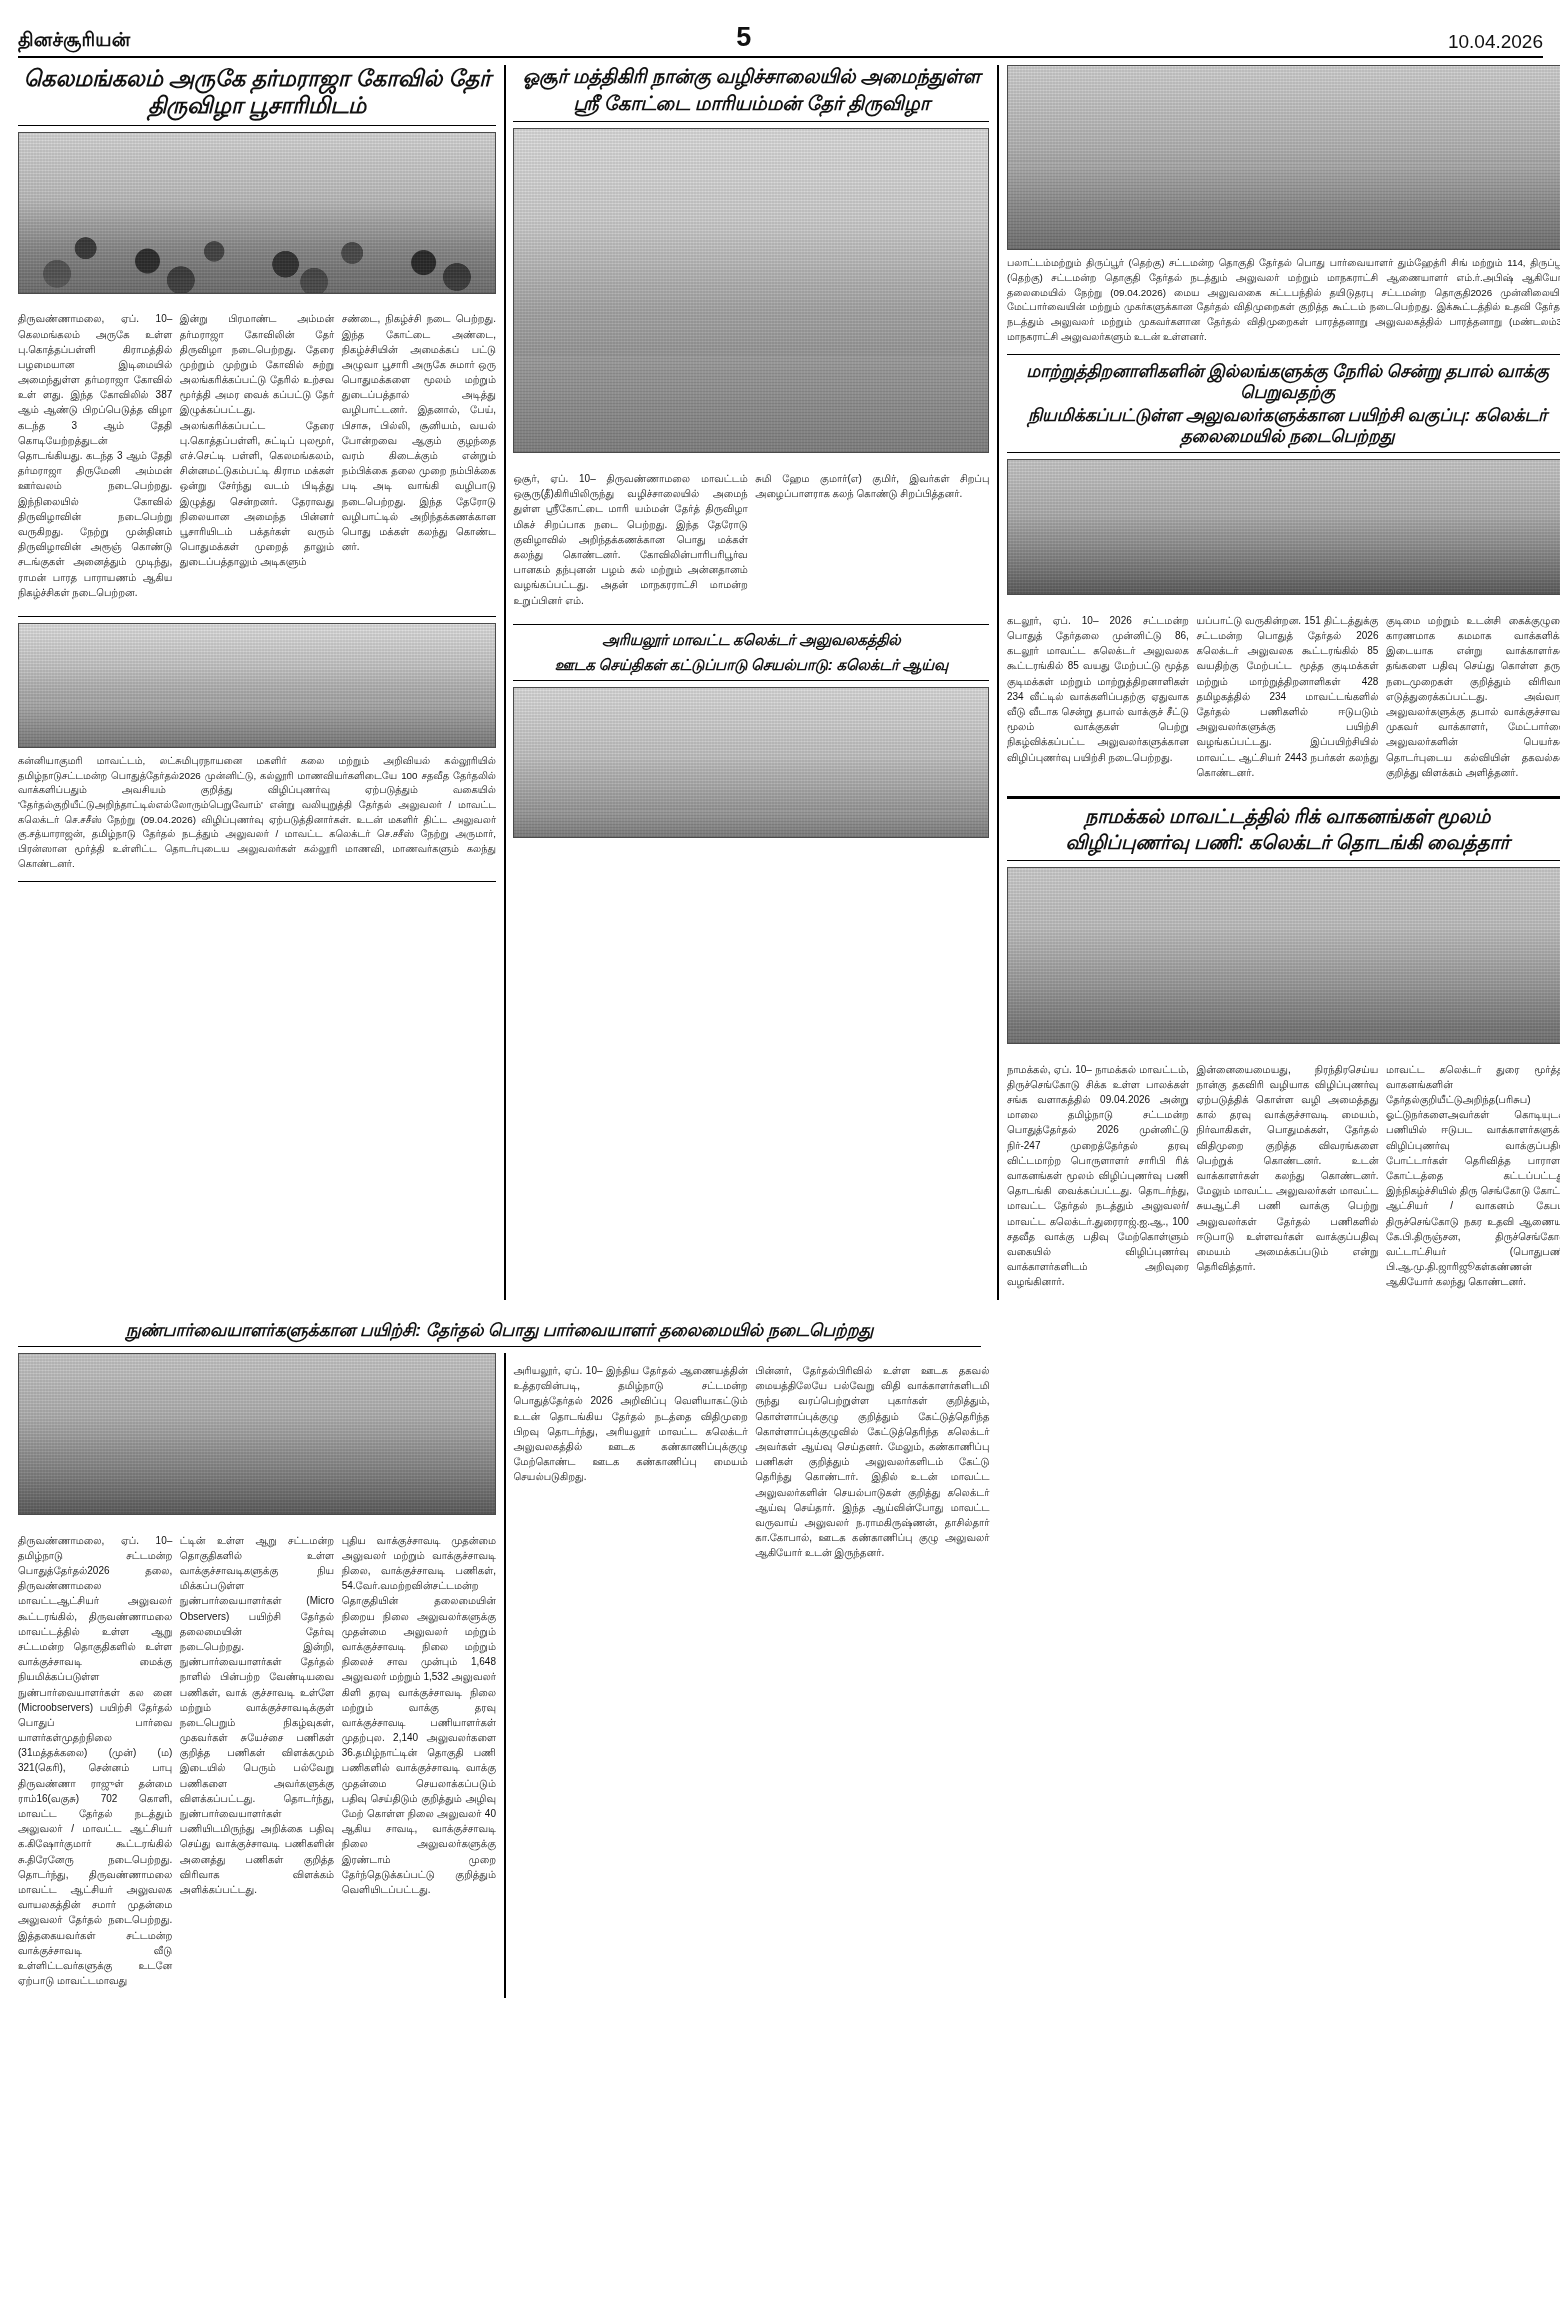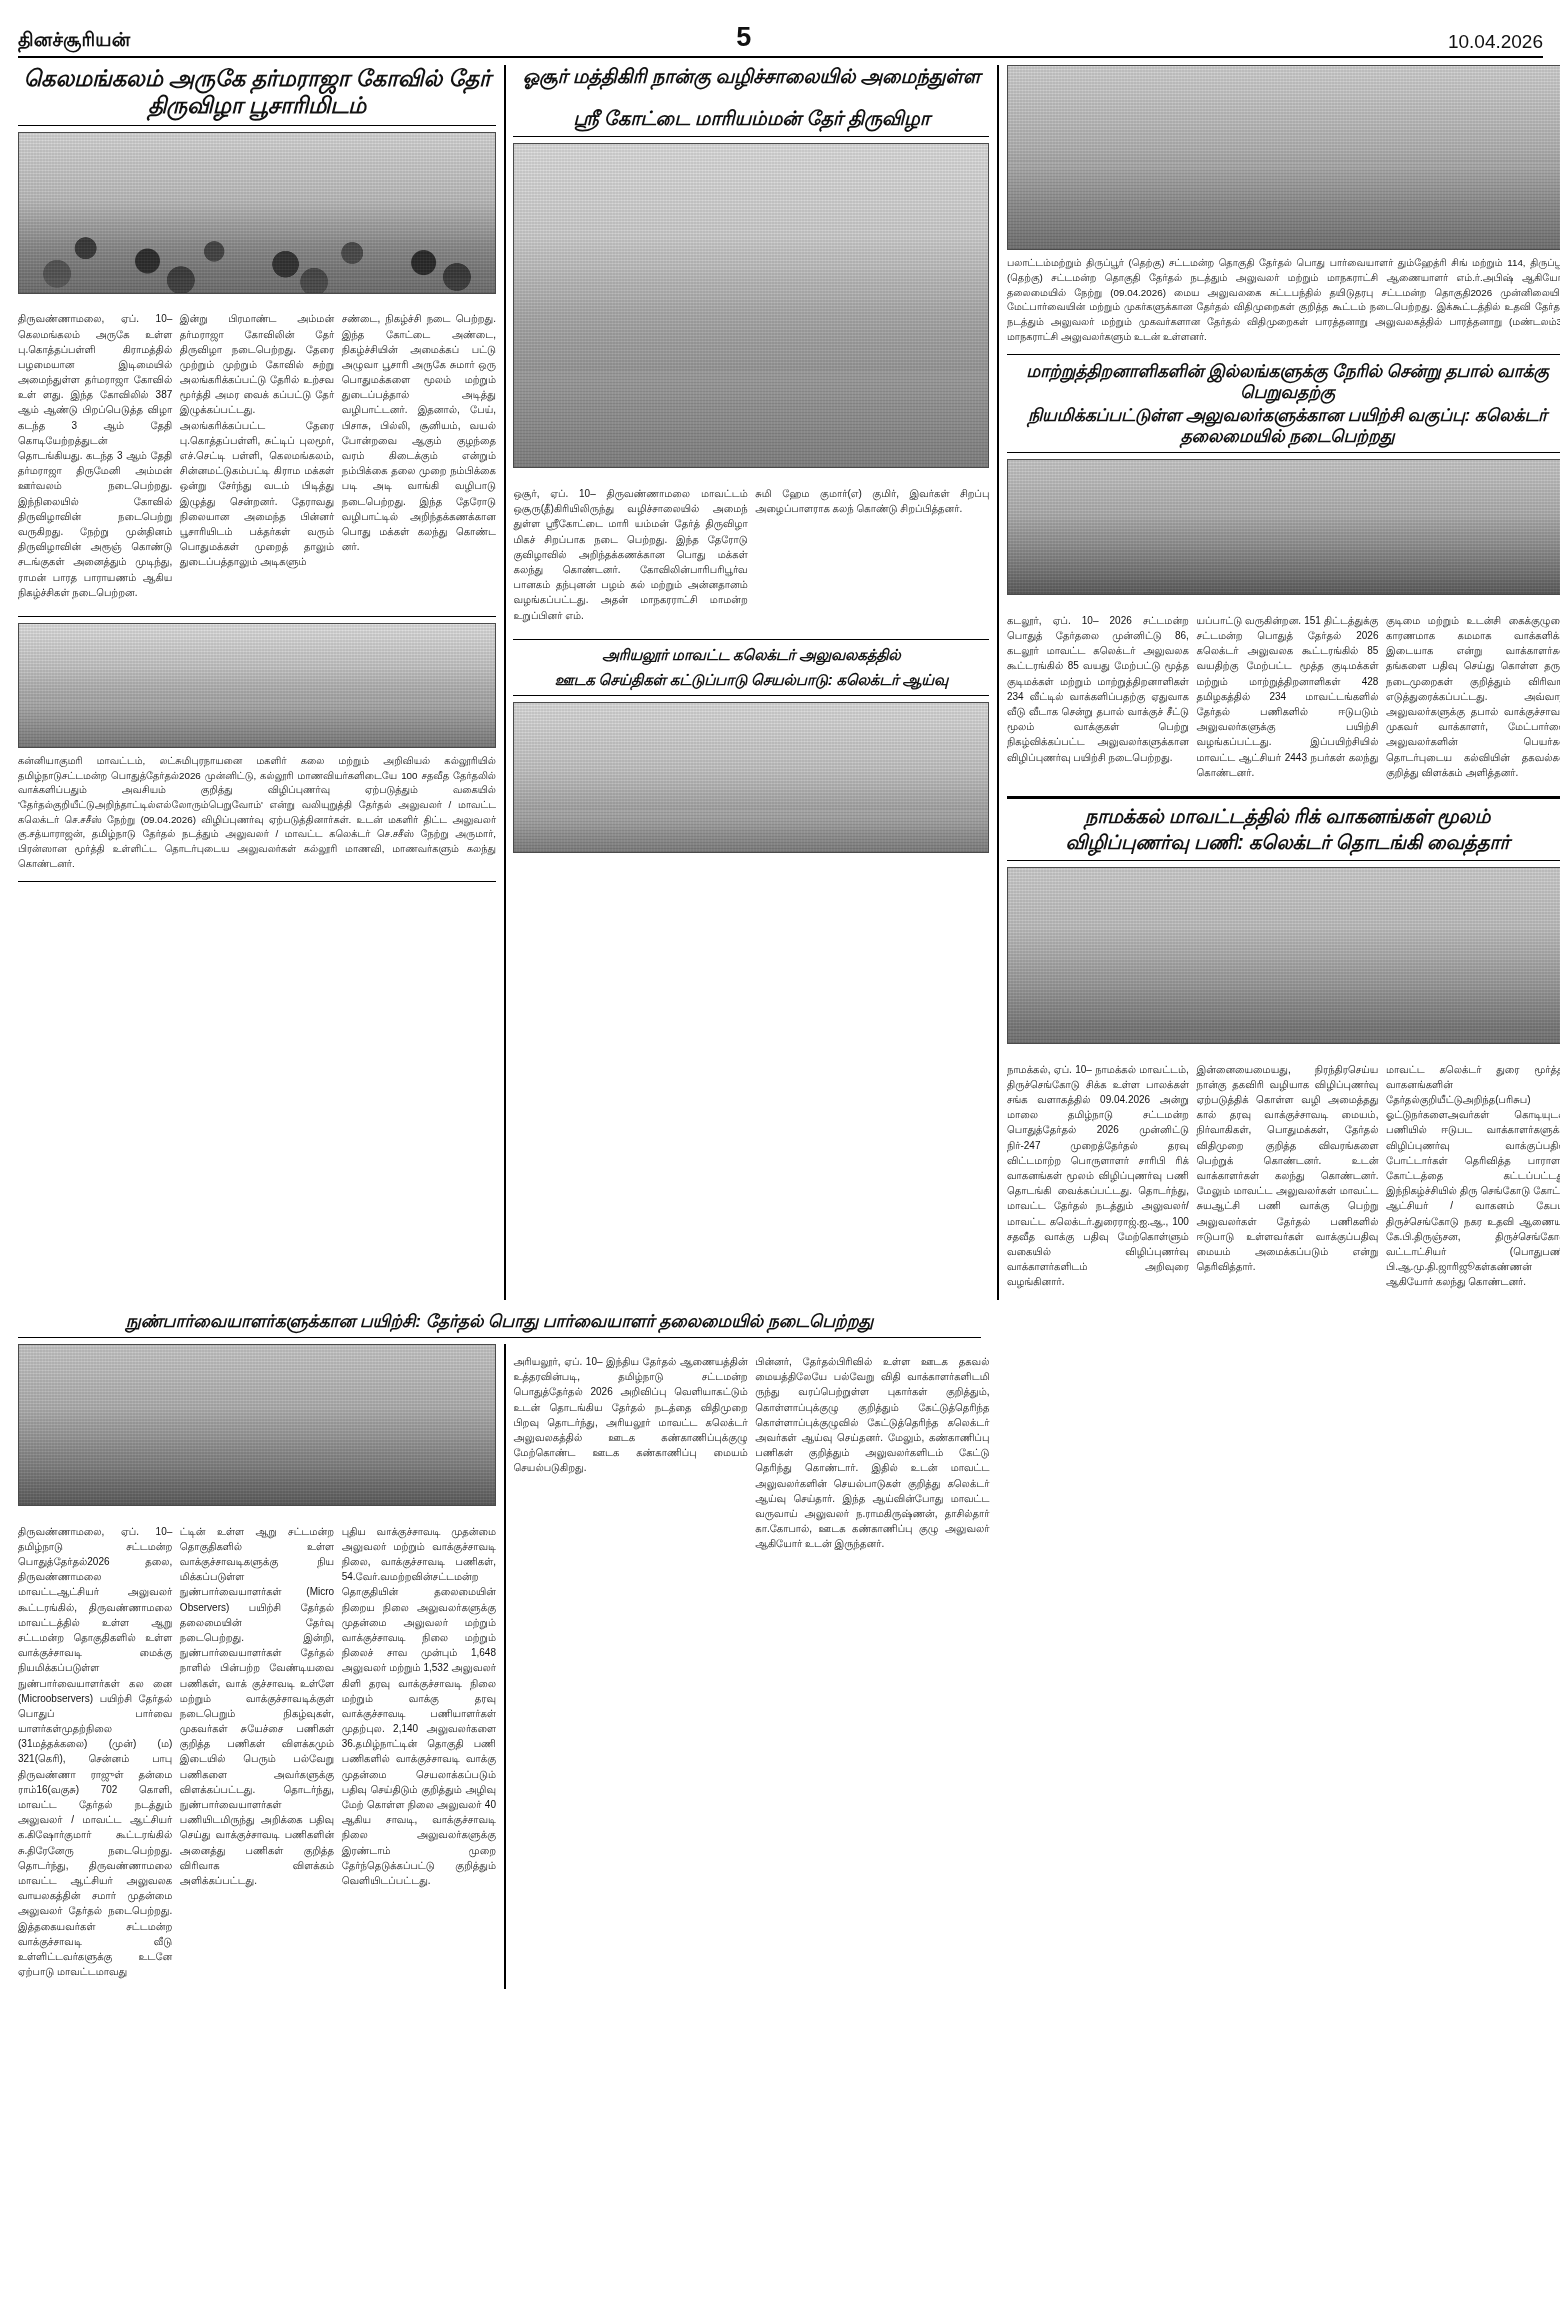--- a/index.html
+++ b/index.html
@@ -142,21 +142,21 @@
         </div>
       <p class="caption" style="margin-top:6px;">கன்னியாகுமரி மாவட்டம், லட்சுமிபுரநாயனை மகளிர் கலை மற்றும் அறிவியல் கல்லூரியில் தமிழ்நாடுசட்டமன்ற பொதுத்தேர்தல்2026 முன்னிட்டு, கல்லூரி மாணவியர்களிடையே 100 சதவீத தேர்தலில் வாக்களிப்பதும் அவசியம் குறித்து விழிப்புணர்வு ஏற்படுத்தும் வகையில் 'தேர்தல்குறியீட்டுஅறிந்தாட்டில்எல்லோரும்பெறுவோம்' என்று வலியுறுத்தி தேர்தல் அலுவலர் / மாவட்ட கலெக்டர் செ.சசீஸ் நேற்று (09.04.2026) விழிப்புணர்வு ஏற்படுத்தினார்கள். உடன் மகளிர் திட்ட அலுவலர் கு.சத்யாராஜன், தமிழ்நாடு தேர்தல் நடத்தும் அலுவலர் / மாவட்ட கலெக்டர் செ.சசீஸ் நேற்று அருமார், பிரன்ஸான மூர்த்தி உள்ளிட்ட தொடர்புடைய அலுவலர்கள் கல்லூரி மாணவி, மாணவர்களும் கலந்து கொண்டனர்.</p>
       <div class="hrule"></div>
 
     </div>
 
     <div class="vrule"></div>
 
     <div class="colB sec">
       <div class="headline hl-lg">ஓசூர் மத்திகிரி நான்கு வழிச்சாலையில் அமைந்துள்ள</div>
-      <div class="headline hl-lg" style="margin-top:19px;">ஸ்ரீ கோட்டை மாரியம்மன் தேர் திருவிழா</div>
+      <div class="headline hl-lg" style="margin-top:4px;">ஸ்ரீ கோட்டை மாரியம்மன் தேர் திருவிழா</div>
       <div class="hrule"></div>
 
       <div class="photo ph-temple" style="height:325px;">
           <div class="grain"></div>
         </div>
 
       <div class="body-cols" style="margin-top:7.6px;">
         <div class="bcol">
             <p class="btext">ஒசூர், ஏப். 10– திருவண்ணாமலை மாவட்டம் ஒசூரு(தீ)கிரியிலிருந்து வழிச்சாலையில் அமைந் துள்ள ஸ்ரீகோட்டை மாரி யம்மன் தேர்த் திருவிழா மிகச் சிறப்பாக நடை பெற்றது.
 
@@ -232,21 +232,21 @@
           </div>
         <div class="bcol">
             <p class="btext">மாவட்ட கலெக்டர் துரை மூர்த்தி, வாகனங்களின் தேர்தல்குறியீட்டுஅறிந்த(பரிசுப) ஓட்டுநர்களைஅவர்கள் கொடியுடன் பணியில் ஈடுபட வாக்காளர்களுக்கு விழிப்புணர்வு வாக்குப்பதிவு போட்டார்கள் தெரிவித்த பாராளம கோட்டத்தை கட்டப்பட்டது.
 
 இந்நிகழ்ச்சியில் திரு செங்கோடு கோட்ட ஆட்சியர் / வாகனம் கேபட், திருச்செங்கோடு நகர உதவி ஆணையர் கே.பி.திருஞ்சன, திருச்செங்கோடு வட்டாட்சியர் (பொதுபணி) பி.ஆ.மு.தி.ஜாரிஜூகள்கண்ணன் ஆகியோர் கலந்து கொண்டனர்.</p>
           </div>
       </div>
     </div>
   </div>
 
-  <div class="row" style="margin-top:11px;">
+  <div class="row" style="margin-top:20px;">
     <div style="width:963px; flex:none;">
       <div class="headline hl-md">நுண்பார்வையாளர்களுக்கான பயிற்சி: தேர்தல் பொது பார்வையாளர் தலைமையில் நடைபெற்றது</div>
       <div class="hrule thin"></div>
 
       <div class="row">
         <div style="width:478px;flex:none;">
           <div class="photo ph-hall" style="height:162px;">
               <div class="grain"></div>
             </div>
           <div class="body-cols" style="margin-top:7.6px;">

